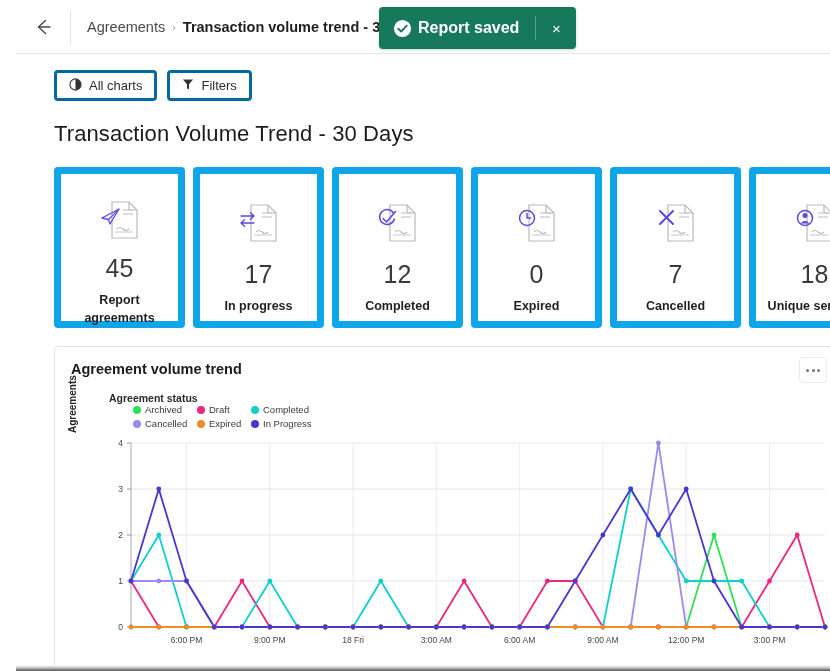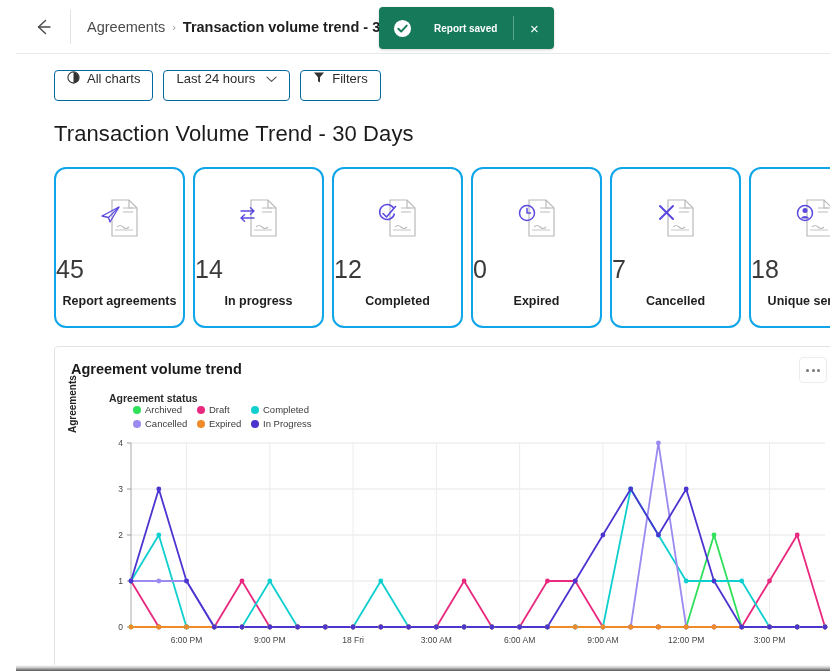--- a/index.html
+++ b/index.html
@@ -53,59 +53,59 @@
   .crumb-current { color: #1f1f1f; font-weight: bold; font-size: 14.5px; }
 
   .toast {
     position: absolute; left: 363px; top: 7px;
     height: 42px; display: flex; align-items: center;
     background: #16795a; border-radius: 4px;
     color: #ffffff; box-shadow: 0 1px 3px rgba(0,0,0,.18);
     z-index: 30;
   }
   .toast-icon { margin-left: 14px; display: flex; align-items: center; }
-  .toast-text { font-size: 10px; font-weight: bold; padding: 0 16px 0 22px; white-space: nowrap; }
+  .toast-text { font-size: 16px; font-weight: bold; padding: 0 16px 0 6px; white-space: nowrap; }
   .toast-sep { width: 1px; height: 24px; background: rgba(255,255,255,.32); }
   .toast-close {
     width: 40px; height: 42px; display: flex; align-items: center; justify-content: center;
     font-size: 15px; cursor: pointer; color: #ffffff;
   }
 
   
   .toolbar {
     display: flex; align-items: center; gap: 10px;
     padding: 16px 0 0 38px;
   }
   .tbtn {
-    display: inline-flex; gap: 7px;
+    display: inline-flex; align-items: center; gap: 7px;
     height: 31px; padding: 0 12px;
-    border: 1px solid #0369a1; border-radius: 4px;
+    border: 3px solid #0369a1; border-radius: 4px;
     background: #ffffff; color: #2c2c2c;
     font-size: 13px; font-family: "Liberation Sans", sans-serif;
     cursor: pointer; white-space: nowrap;
   }
   .tbtn .chev { margin-left: 4px; color: #555; }
 
   
   .page-title {
     padding: 20px 0 0 38px;
     font-size: 22px; color: #1b1b1b; font-weight: normal;
     letter-spacing: .1px;
   }
 
   
   .cards {
     display: flex; gap: 8px;
     padding: 20px 0 0 38px;
   }
   .card {
     width: 131px; height: 161px;
-    border: 2px solid #0ea5e9; border-radius: 12px;
+    border: 7px solid #0ea5e9; border-radius: 4px;
     background: #fff;
-    display: flex; flex-direction: column; 
+    display: flex; flex-direction: column; align-items: center;
     padding-top: 22px;
     flex: 0 0 auto;
   }
   .card-icon { height: 56px; display: flex; align-items: center; justify-content: center; }
   .card-value { font-size: 25px; color: #3a3a3a; margin-top: 8px; font-weight: normal; }
   .card-label {
     font-size: 12.5px; color: #1f1f1f; font-weight: bold;
     margin-top: 8px; text-align: center; line-height: 1.45; padding: 0 6px;
   }
 
@@ -188,28 +188,20 @@
     <button class="tbtn">
       <span>
         <svg width="13" height="13" viewBox="0 0 14 14">
           <path d="M7 1 A6 6 0 1 0 7 13 A6 6 0 0 0 7 1 Z" fill="none" stroke="#333" stroke-width="1.2"></path>
           <path d="M7 1.2 A5.8 5.8 0 0 1 7 12.8 Z" fill="#333"></path>
         </svg>
       </span>
       <span>All charts</span>
     </button>
 
-    <button class="tbtn">
-      <span>Last 24 hours</span>
-      <span class="chev">
-        <svg width="11" height="8" viewBox="0 0 12 8">
-          <path d="M1 2 L6 6.6 L11 2" fill="none" stroke="#555" stroke-width="1.3" stroke-linecap="round" stroke-linejoin="round"></path>
-        </svg>
-      </span>
-    </button>
 
     <button class="tbtn">
       <span>
         <svg width="12" height="13" viewBox="0 0 13 14">
           <path d="M1 1.6 H12 L7.6 6.8 V12.4 L5.4 11 V6.8 Z" fill="#333"></path>
         </svg>
       </span>
       <span>Filters</span>
     </button>
 
@@ -242,21 +234,21 @@
           <path d="M18 6 h17 l8 8 v28 h-25 z" fill="none" stroke="#b9b9b9" stroke-width="1.2"></path>
           <path d="M35 6 v8 h8" fill="none" stroke="#b9b9b9" stroke-width="1.2"></path>
           <line x1="29" y1="14" x2="39" y2="14" stroke="#c6c6c6" stroke-width="1.2"></line>
           <line x1="29" y1="18" x2="39" y2="18" stroke="#c6c6c6" stroke-width="1.2"></line>
           <path d="M23 33 q3-3 6 0 t6 0" fill="none" stroke="#b9b9b9" stroke-width="1.1"></path>
           <line x1="21" y1="36" x2="39" y2="36" stroke="#c6c6c6" stroke-width="1"></line>
           <path d="M8 17 h13 M17.5 13.8 L21 17 L17.5 20.2" fill="none" stroke="#5b4ae0" stroke-width="1.4" stroke-linecap="round" stroke-linejoin="round"></path>
           <path d="M21 24 h-13 M11.5 20.8 L8 24 L11.5 27.2" fill="none" stroke="#5b4ae0" stroke-width="1.4" stroke-linecap="round" stroke-linejoin="round"></path>
         </svg>
       </div>
-      <div class="card-value">14</div>
+      <div class="card-value">17</div>
       <div class="card-label">In progress</div>
     </div>
 
     <div class="card">
       <div class="card-icon">
         <svg width="52" height="50" viewBox="0 0 52 50">
           <path d="M18 6 h17 l8 8 v28 h-25 z" fill="none" stroke="#b9b9b9" stroke-width="1.2"></path>
           <path d="M35 6 v8 h8" fill="none" stroke="#b9b9b9" stroke-width="1.2"></path>
           <line x1="29" y1="14" x2="39" y2="14" stroke="#c6c6c6" stroke-width="1.2"></line>
           <line x1="29" y1="18" x2="39" y2="18" stroke="#c6c6c6" stroke-width="1.2"></line>

